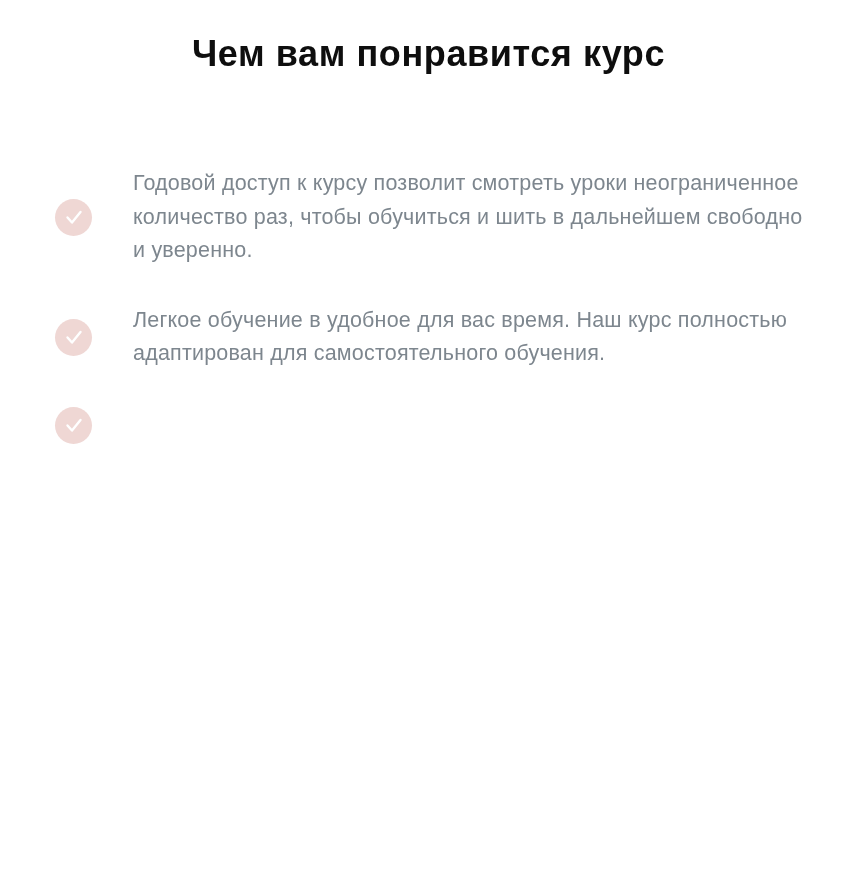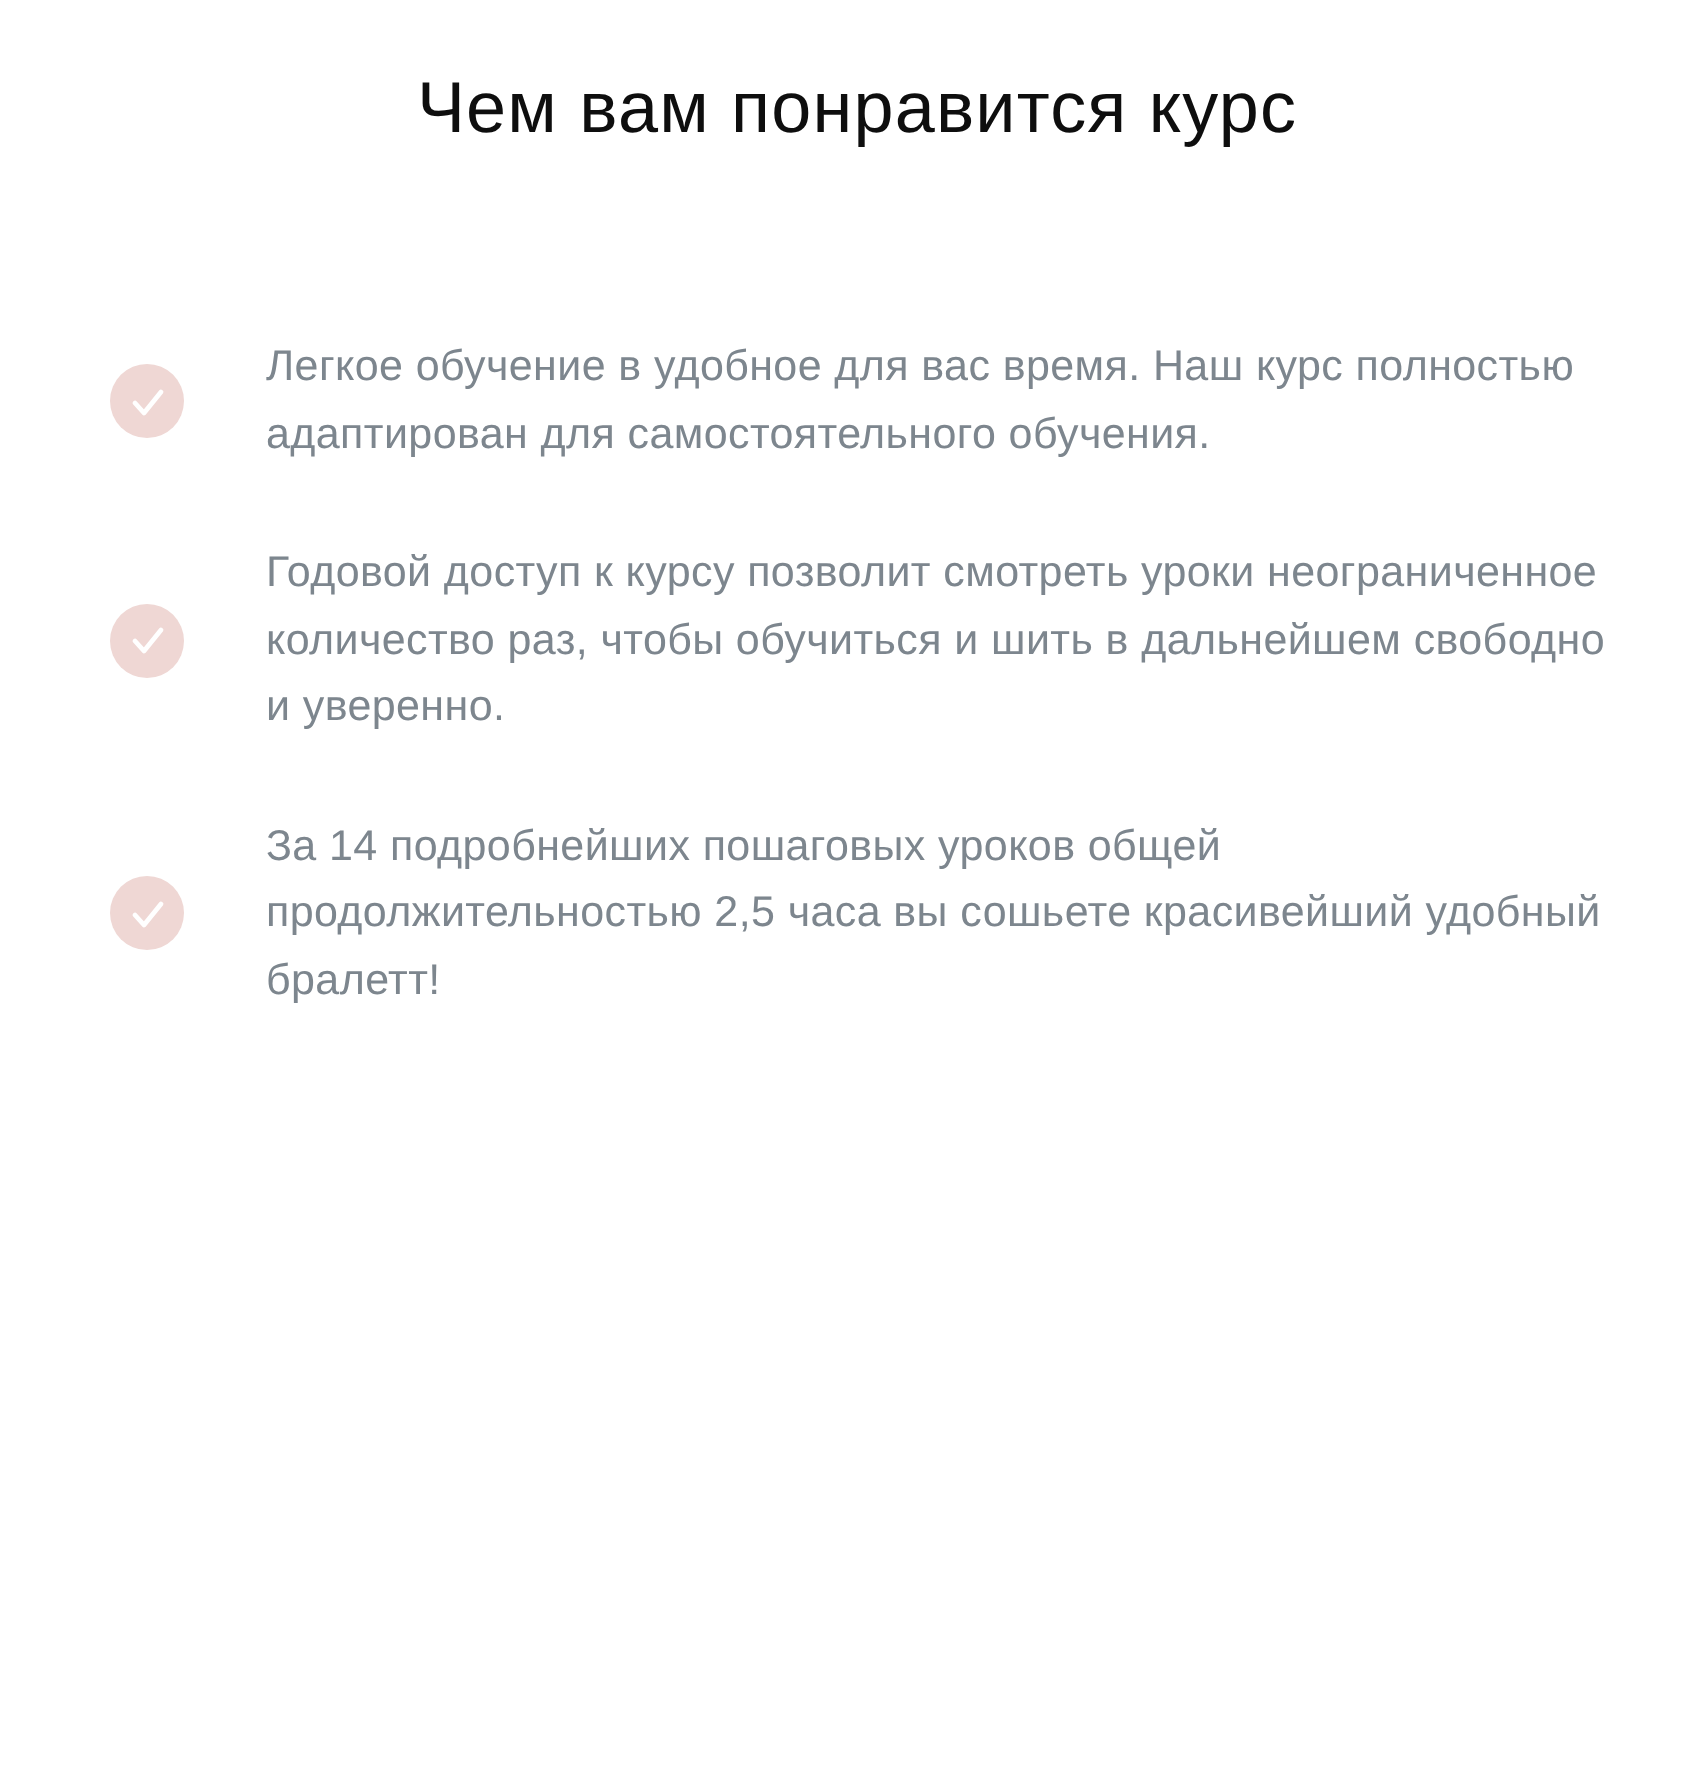--- a/index.html
+++ b/index.html
@@ -19,21 +19,21 @@
   .section {
     width: 845px;
     height: 891px;
     padding-top: 33px;
     background: #ffffff;
   }
 
   .section-title {
     text-align: center;
     font-size: 36px;
-    font-weight: 400;
+    font-weight: 700;
     letter-spacing: 0.6px;
     color: #0e0e0e;
     margin-left: 12px;
   }
 
   .benefits-list {
     margin-top: 92px;
     margin-left: 55px;
     width: 756px;
     display: flex;
@@ -79,37 +79,36 @@
 <div class="section">
   <h2 class="section-title">Чем вам понравится курс</h2>
 
   <div class="benefits-list">
   <div class="benefit-item">
     <span class="check-circle">
       <svg viewBox="0 0 24 24" fill="none" aria-hidden="true">
         <polyline points="5.5,12.5 10,17.5 18.5,7" stroke="#ffffff" stroke-width="2.4" stroke-linecap="round" stroke-linejoin="round" fill="none"></polyline>
       </svg>
     </span>
-    <p class="benefit-text">Легкое обучение в удобное для вас время. Наш курс полностью адаптирован для самостоятельного обучения.</p>
+    <p class="benefit-text">Годовой доступ к курсу позволит смотреть уроки неограниченное количество раз, чтобы обучиться и шить в дальнейшем свободно и уверенно.</p>
   </div>
 
   <div class="benefit-item">
     <span class="check-circle">
       <svg viewBox="0 0 24 24" fill="none" aria-hidden="true">
         <polyline points="5.5,12.5 10,17.5 18.5,7" stroke="#ffffff" stroke-width="2.4" stroke-linecap="round" stroke-linejoin="round" fill="none"></polyline>
       </svg>
     </span>
-    <p class="benefit-text">Годовой доступ к курсу позволит смотреть уроки неограниченное количество раз, чтобы обучиться и шить в дальнейшем свободно и уверенно.</p>
+    <p class="benefit-text">Легкое обучение в удобное для вас время. Наш курс полностью адаптирован для самостоятельного обучения.</p>
   </div>
 
 
 
 
   <div class="benefit-item">
     <span class="check-circle">
       <svg viewBox="0 0 24 24" fill="none" aria-hidden="true">
         <polyline points="5.5,12.5 10,17.5 18.5,7" stroke="#ffffff" stroke-width="2.4" stroke-linecap="round" stroke-linejoin="round" fill="none"></polyline>
       </svg>
     </span>
-    <p class="benefit-text">За 14 подробнейших пошаговых уроков общей продолжительностью 2,5 часа вы сошьете красивейший удобный бралетт!</p>
   </div>
 </div>
 </div>
 
 </body></html>

